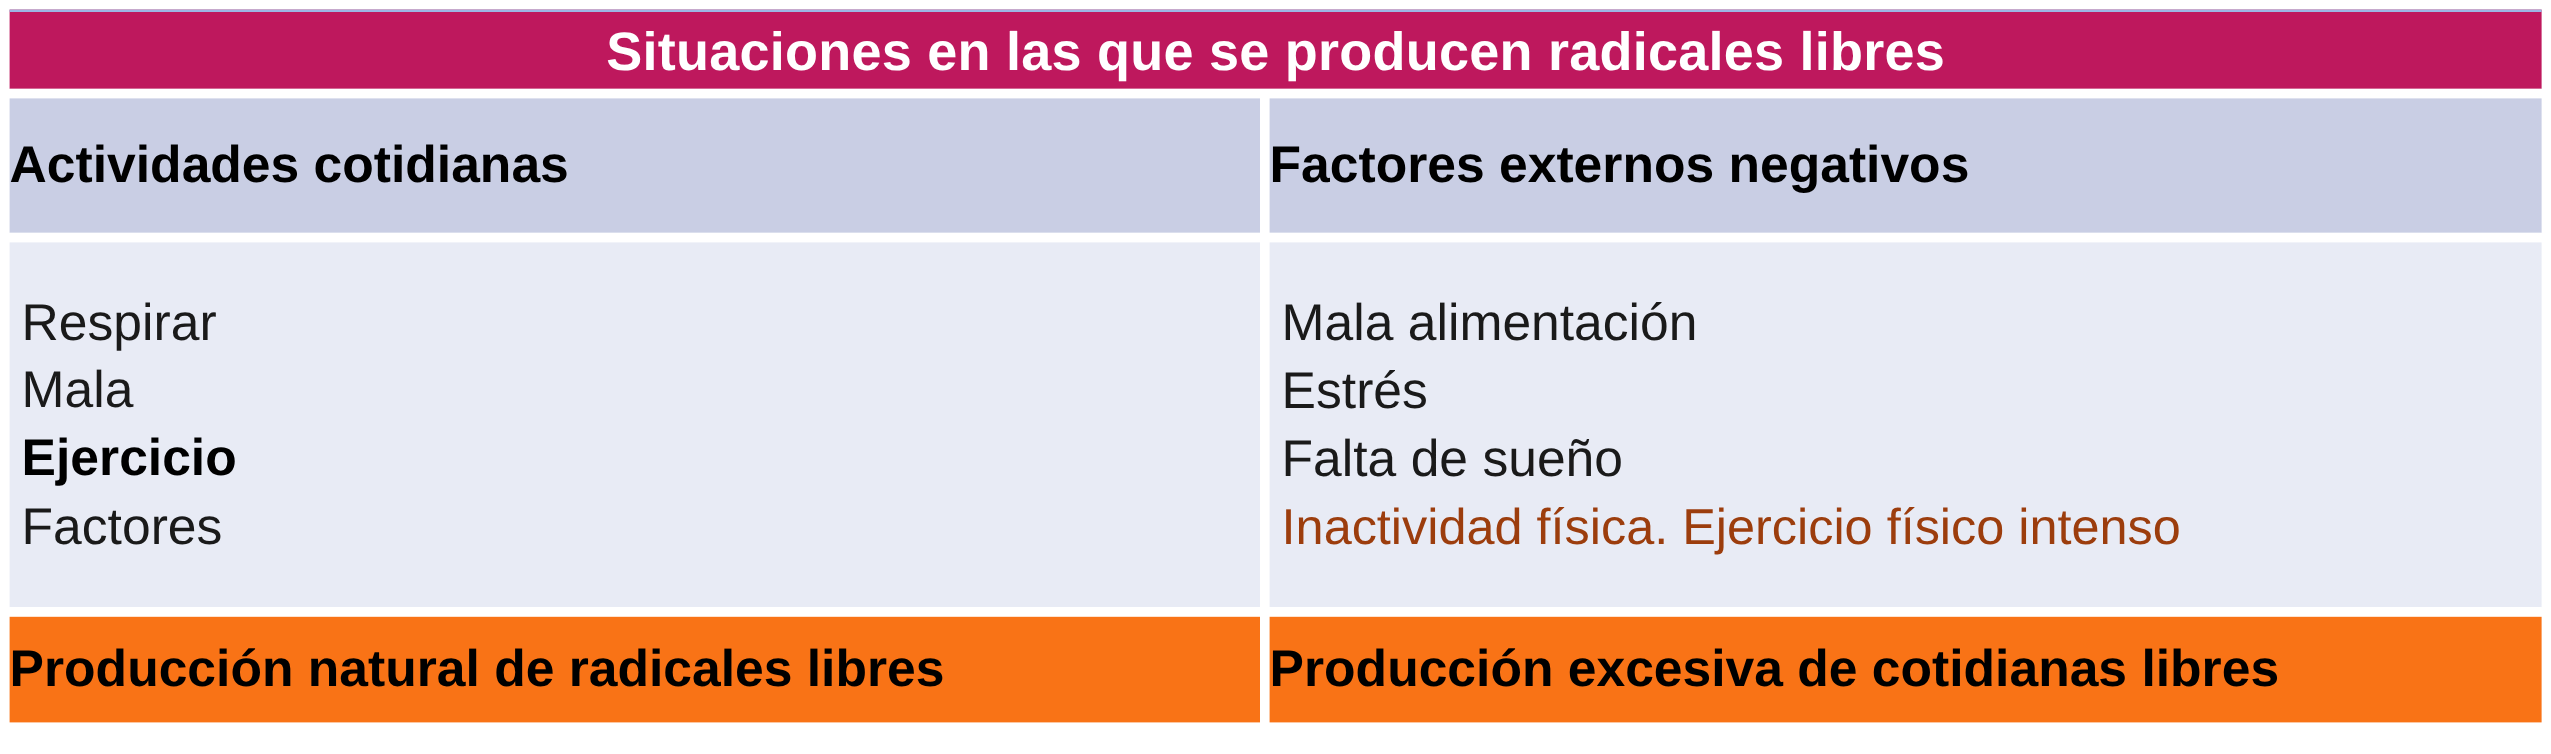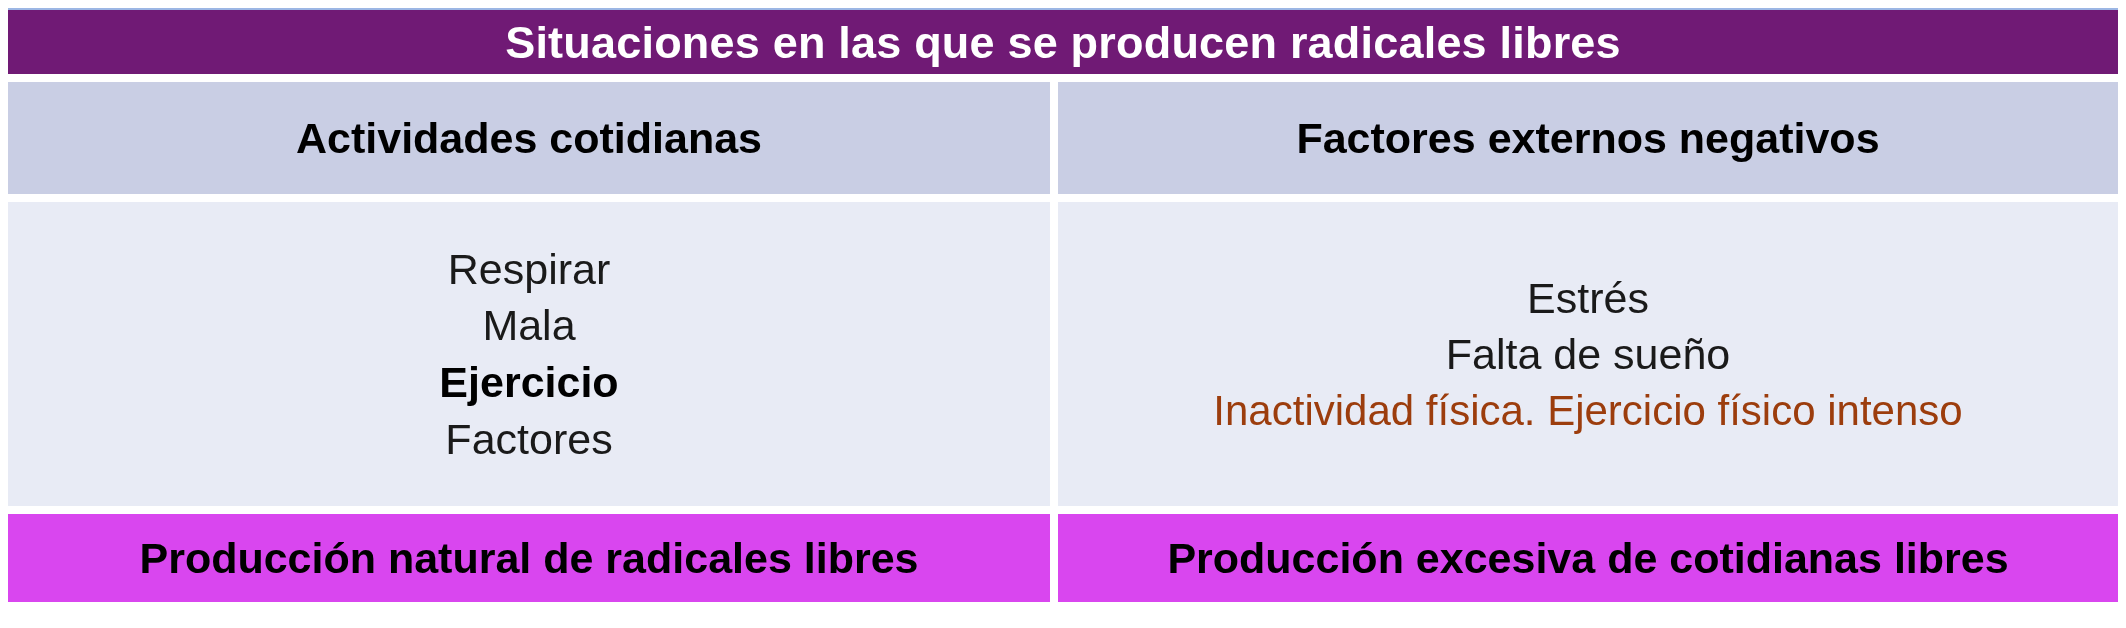--- a/index.html
+++ b/index.html
@@ -23,21 +23,21 @@
     width: 2110px;
     height: 592px;
     display: flex;
     flex-direction: column;
   }
 
   
   .row-title {
     height: 66px;
     flex: 0 0 66px;
-    background: #701a75;
+    background: #be185d;
     border-top: 2px solid #9CB6E4;
     box-sizing: border-box;
     display: flex;
     align-items: center;
     justify-content: center;
   }
   .title-text {
     color: #ffffff;
     font-size: 45px;
     font-weight: bold;
@@ -58,21 +58,21 @@
     background: #ffffff;
   }
   .col-divider {
     flex: 0 0 8px;
     background: #ffffff;
   }
   .cell {
     box-sizing: border-box;
     display: flex;
     flex-direction: column;
-    align-items: center;
+    align-items: flex-start;
     justify-content: center;
     overflow: hidden;
   }
   .cell-left  { flex: 0 0 1042px; }
   .cell-right { flex: 1 1 auto; }
 
   
   .row-colheads { height: 112px; flex: 0 0 112px; }
   .row-colheads .cell { background: #C9CEE4; }
   .colhead-text {
@@ -100,21 +100,21 @@
   }
   .body-line.is-bold { font-weight: bold; color: #000000; }
   .body-line.is-accent {
     font-weight: normal;
     color: #9C3D0D;
     font-size: 42px;
   }
 
   
   .row-footer { height: 88px; flex: 0 0 88px; }
-  .row-footer .cell { background: #d946ef; }
+  .row-footer .cell { background: #f97316; }
   .footer-text {
     color: #000000;
     font-size: 43px;
     font-weight: bold;
     line-height: 1;
     white-space: nowrap;
   }
 </style>
 </head>
 <body>
@@ -141,20 +141,21 @@
 
   <div class="row-split row-body">
     <div class="cell cell-left">
       <span class="body-line">Respirar</span>
       <span class="body-line">Mala</span>
       <span class="body-line is-bold">Ejercicio</span>
       <span class="body-line">Factores</span>
     </div>
     <div class="col-divider"></div>
     <div class="cell cell-right">
+      <span class="body-line">Mala alimentación</span>
       <span class="body-line">Estrés</span>
       <span class="body-line">Falta de sueño</span>
       <span class="body-line is-accent">Inactividad física. Ejercicio físico intenso</span>
     </div>
   </div>
 
   <div class="gap-v"></div>
 
   <div class="row-split row-footer">
     <div class="cell cell-left">

